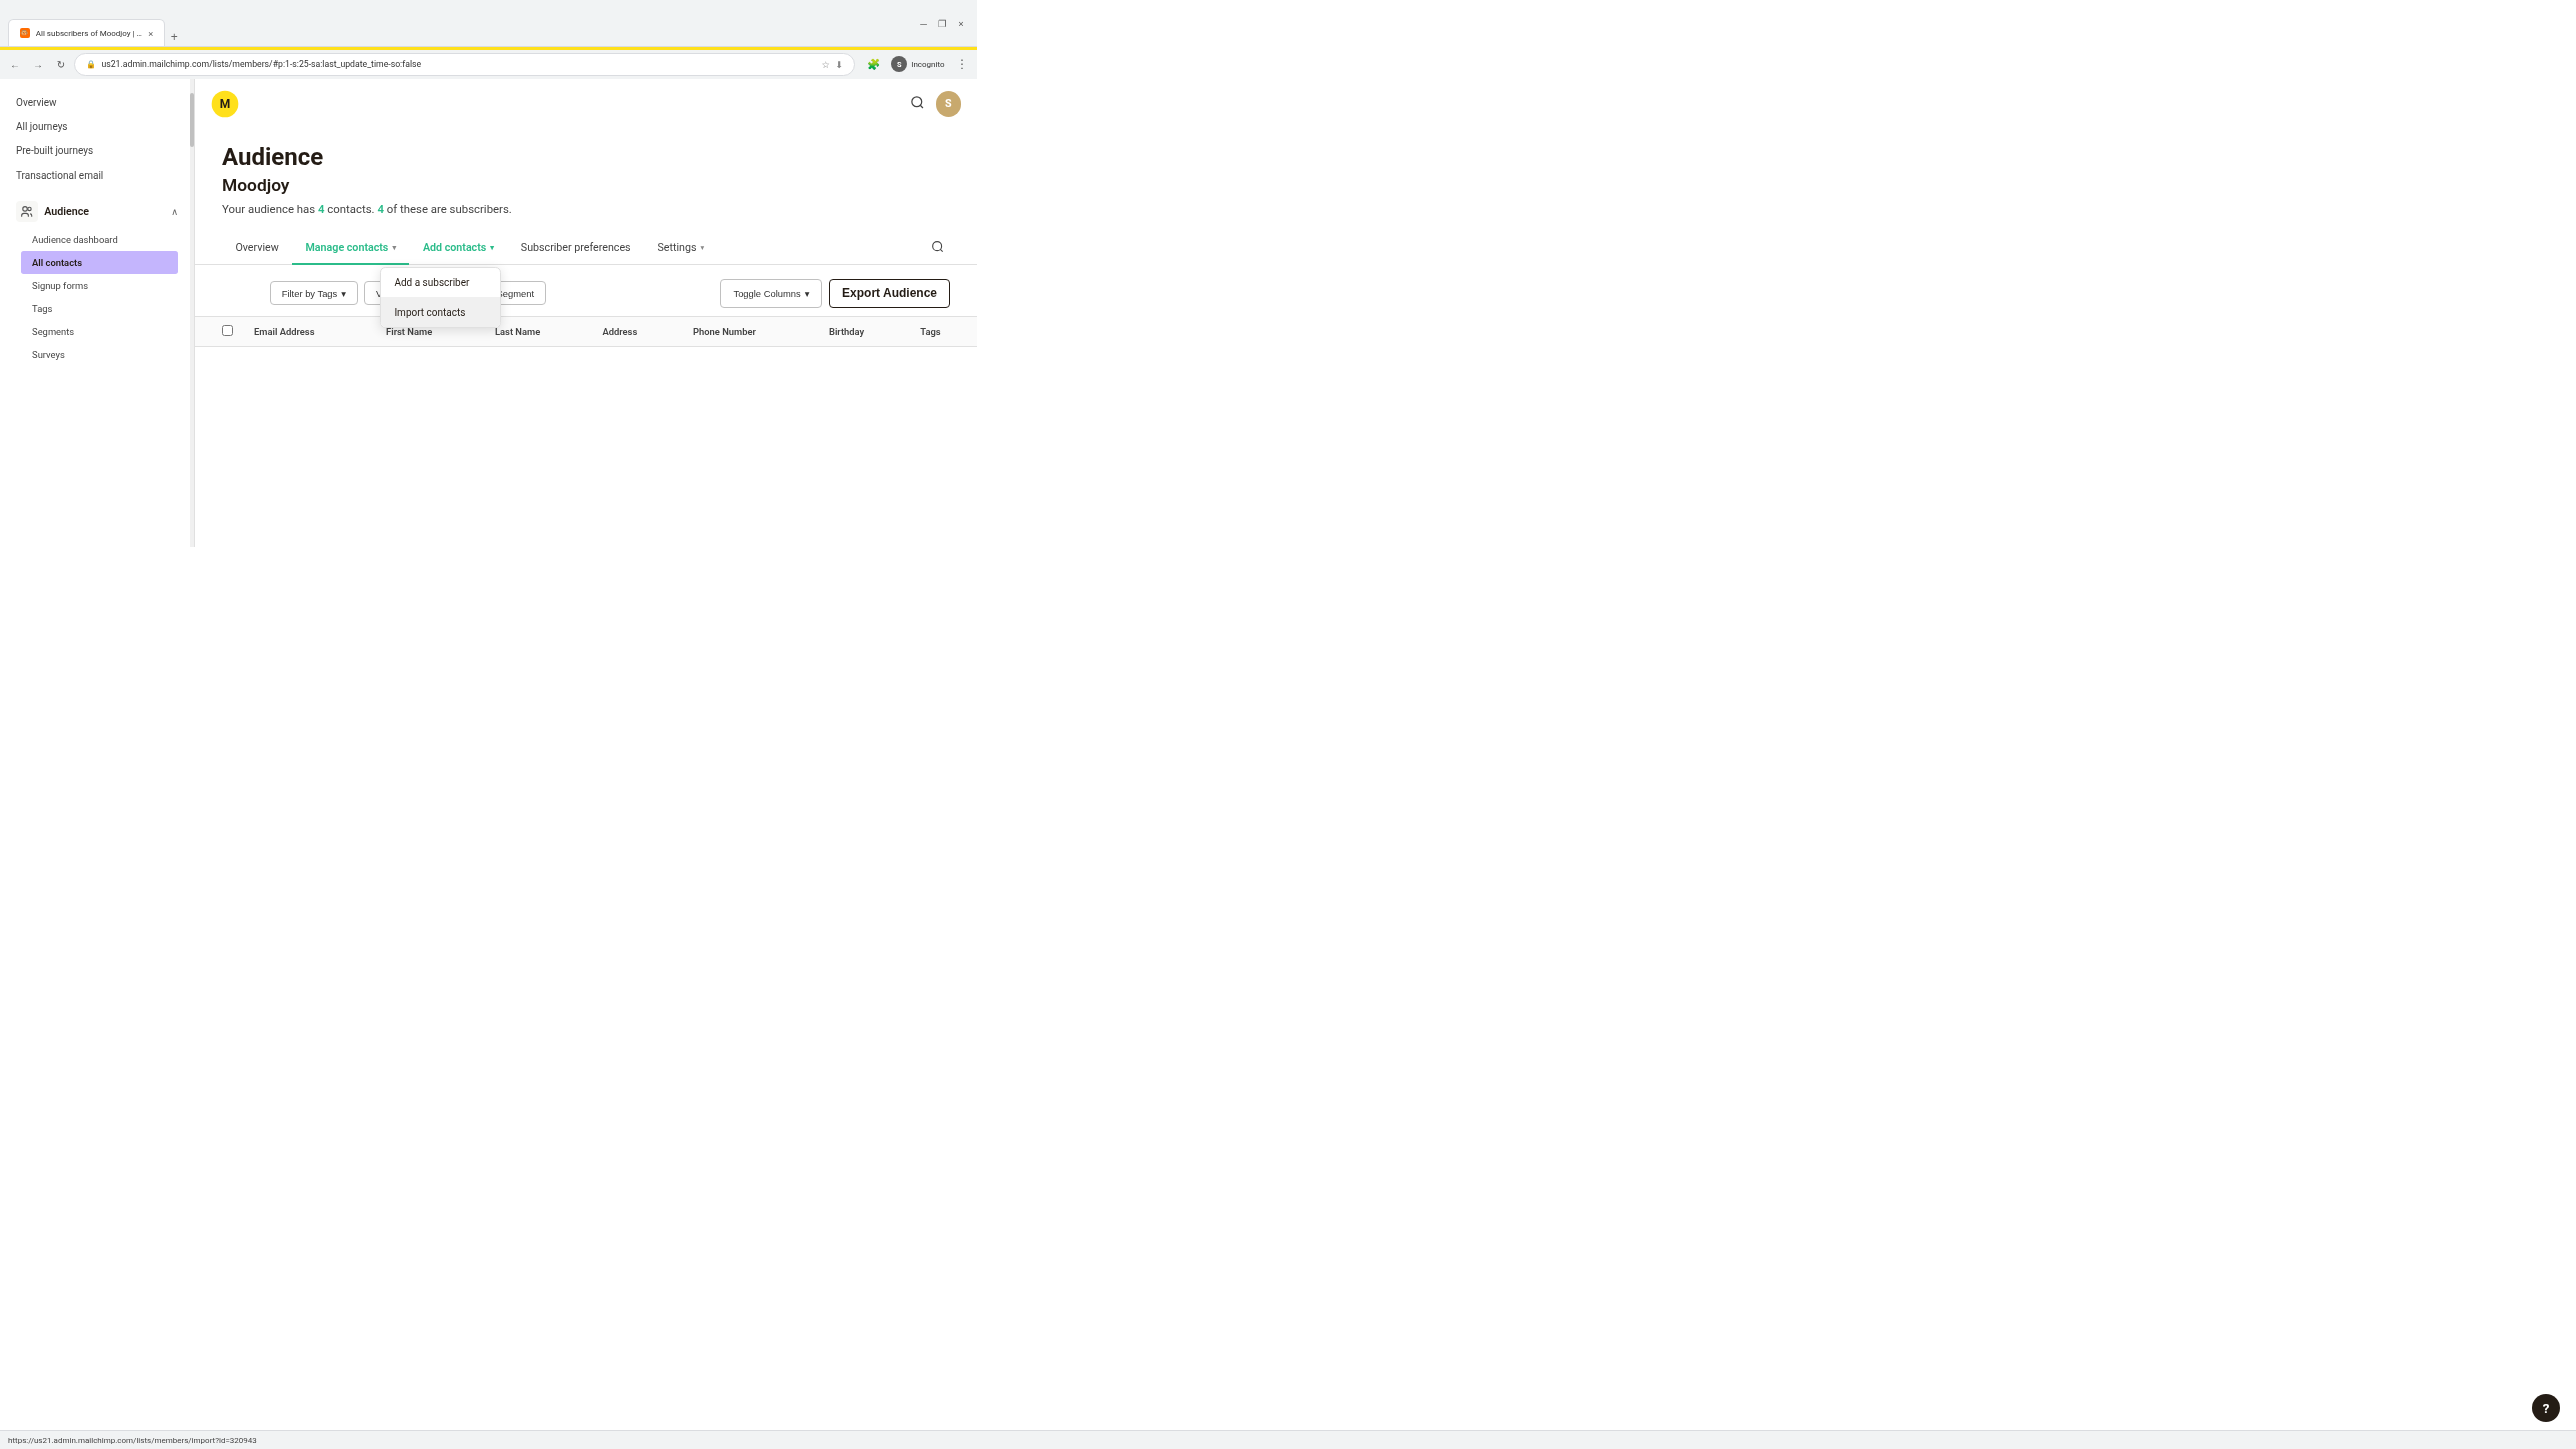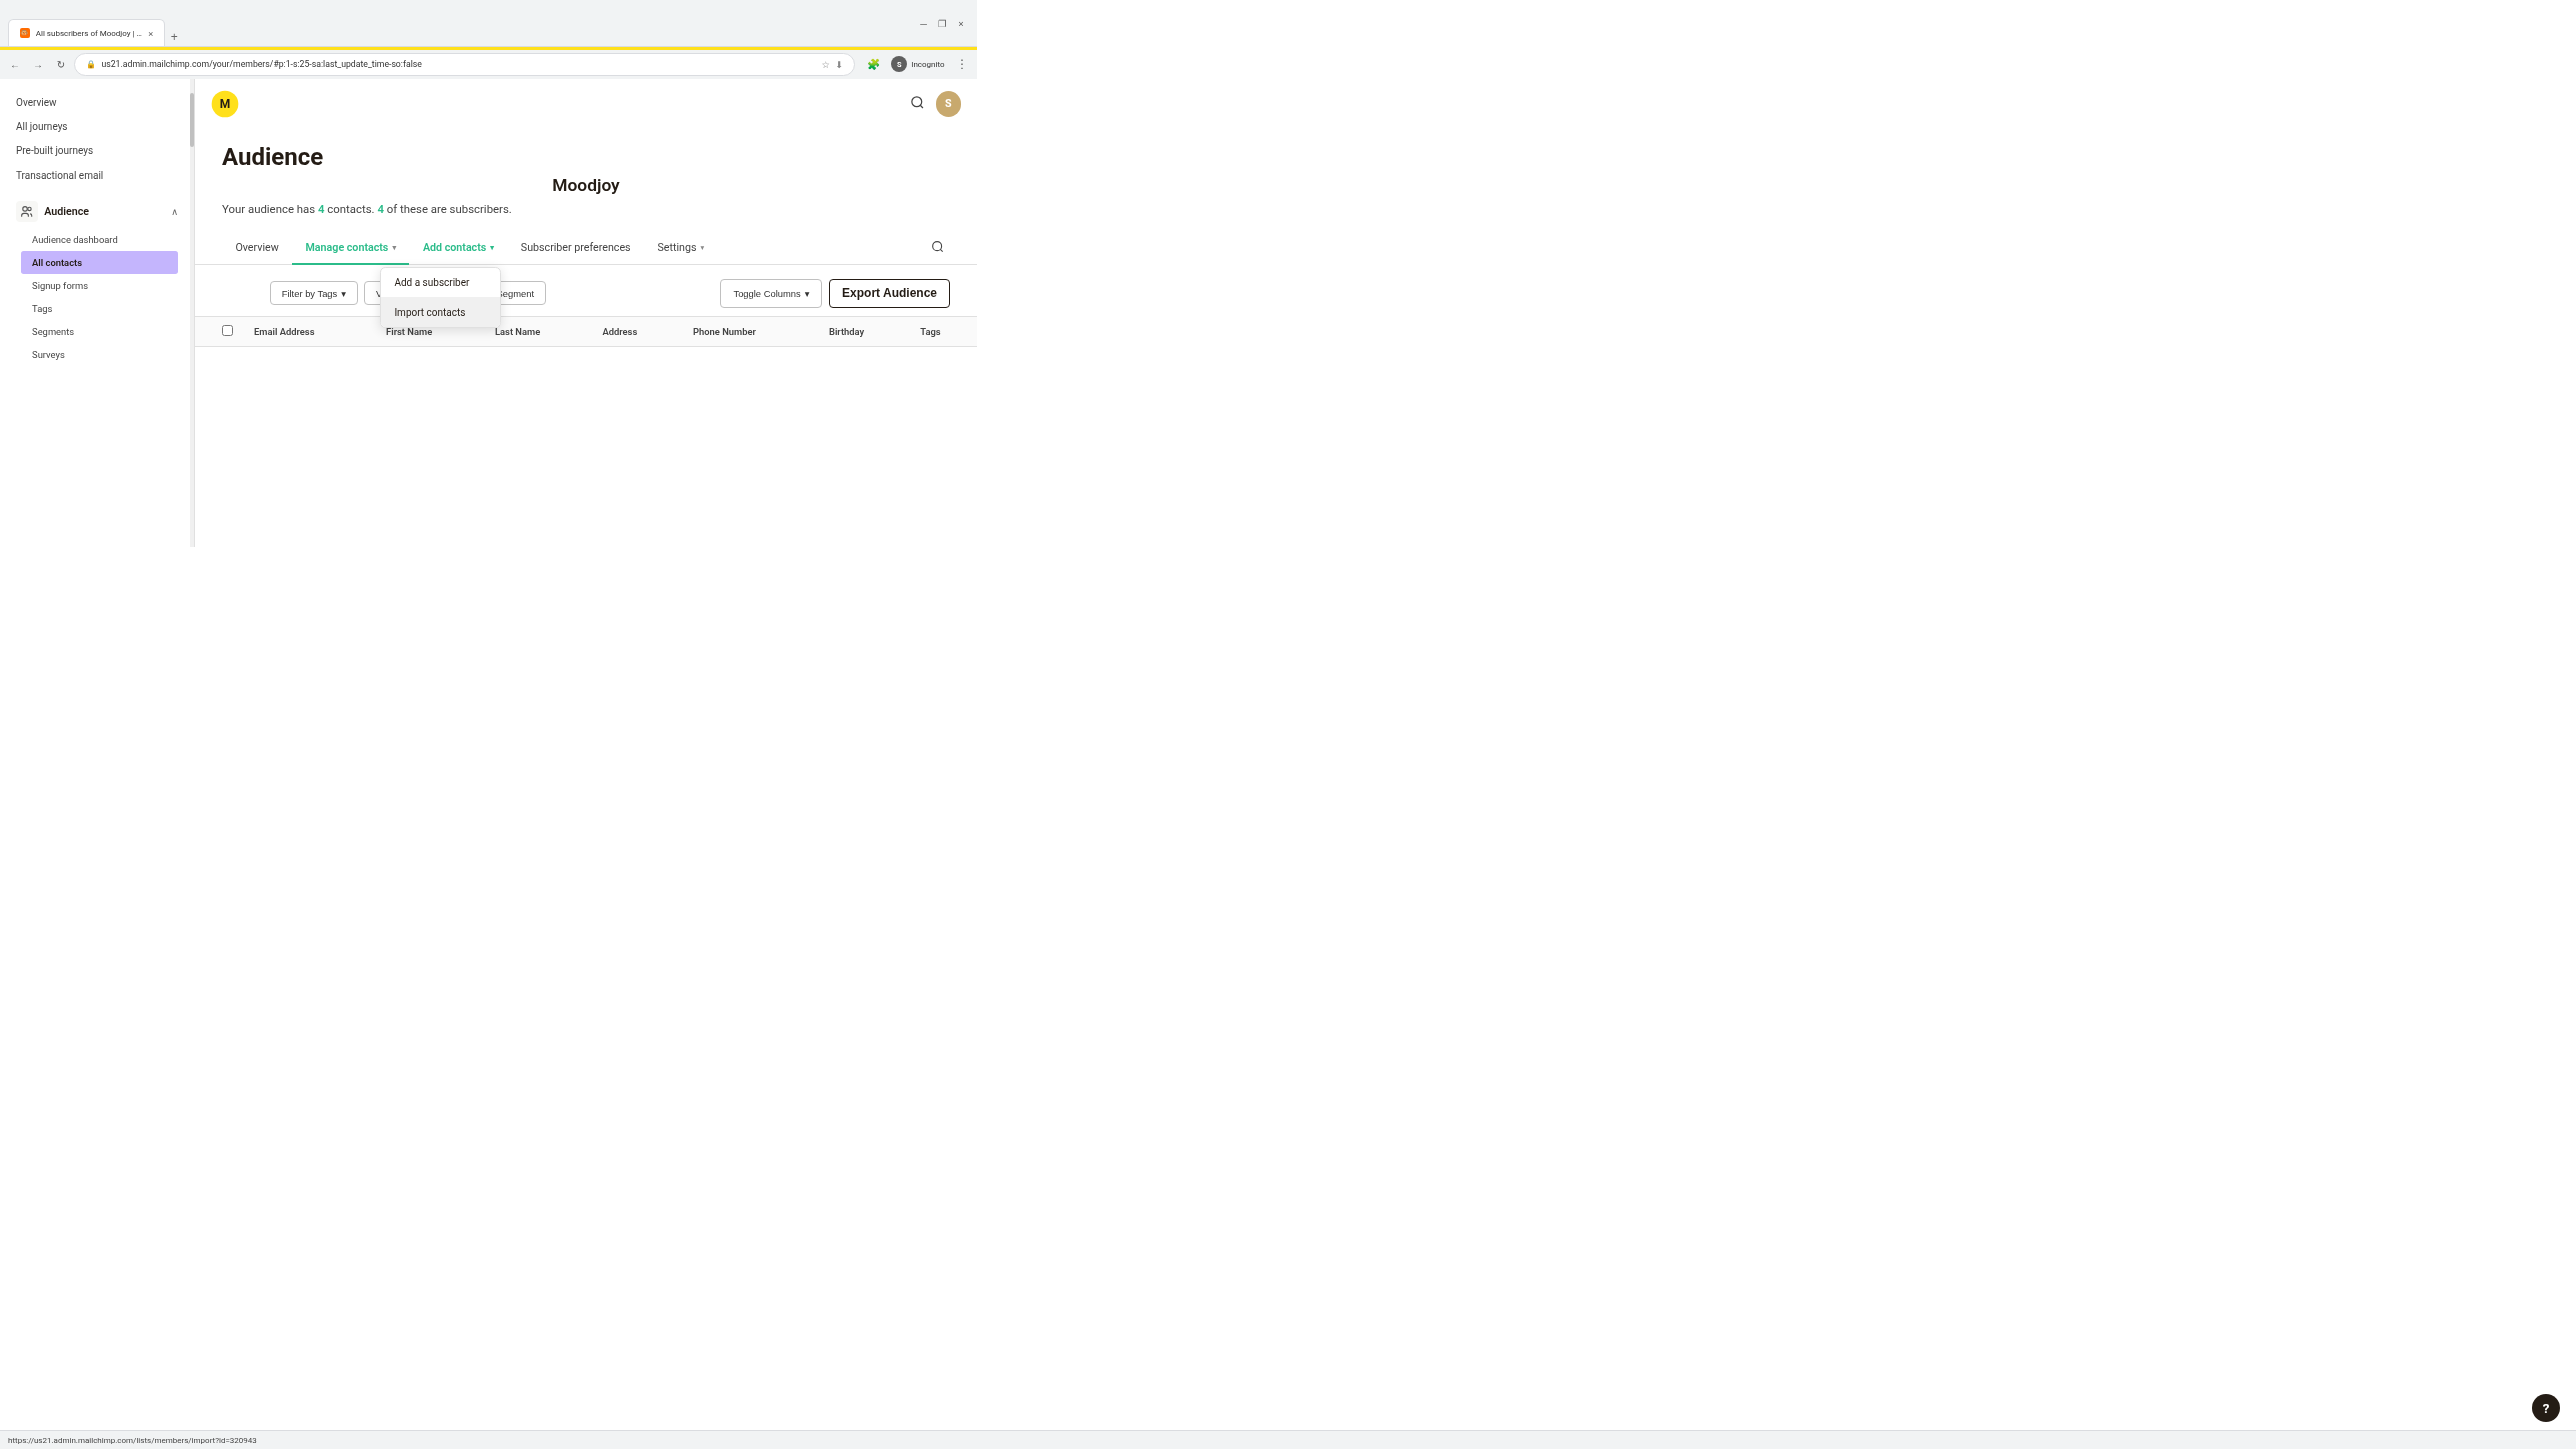--- a/index.html
+++ b/index.html
@@ -364,21 +364,20 @@
       font-size: 24px;
       font-weight: 700;
       color: #241c15;
       margin-bottom: 4px;
     }
     .audience-name {
       font-size: 17.4px;
       font-weight: 600;
       color: #241c15;
       margin-bottom: 6.7px;
-      text-align: center;
     }
     .audience-stats {
       font-size: 11.4px;
       color: #444;
       margin-bottom: 16px;
     }
     .audience-stats .highlight {
       color: #2bbc8a;
       font-weight: 600;
     }
@@ -623,21 +622,21 @@
 </div>
 
 <div class="yellow-bar"></div>
 
 <div class="browser-nav">
   <button class="nav-btn">←</button>
   <button class="nav-btn">→</button>
   <button class="nav-btn">↻</button>
   <div class="address-bar">
     <span class="lock-icon">🔒</span>
-    <span class="url-text">us21.admin.mailchimp.com/your/members/#p:1-s:25-sa:last_update_time-so:false</span>
+    <span class="url-text">us21.admin.mailchimp.com/lists/members/#p:1-s:25-sa:last_update_time-so:false</span>
     <span style="color:#888;font-size:9.4px;">☆</span>
     <span style="color:#888;font-size:9.4px;">⬇</span>
   </div>
   <div class="browser-actions">
     <button class="browser-action-btn" style="font-size:10.7px;">🧩</button>
     <div class="incognito-btn">
       <div class="incognito-avatar">
         <span>S</span>
       </div>
       <span>Incognito</span>

